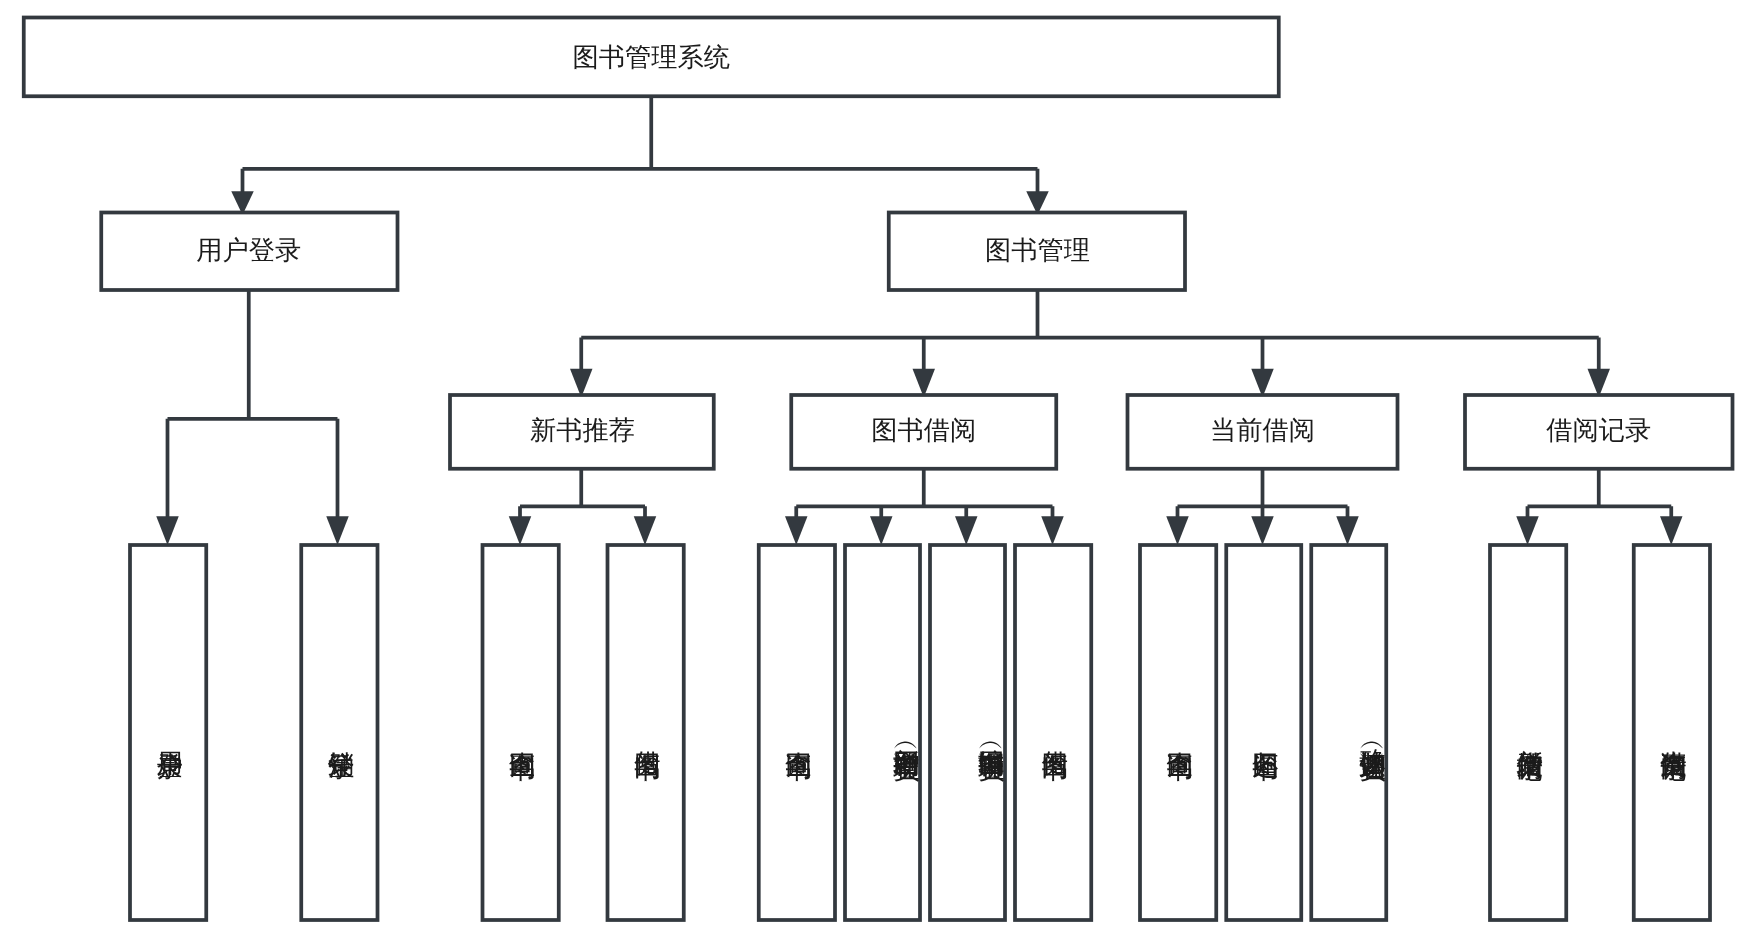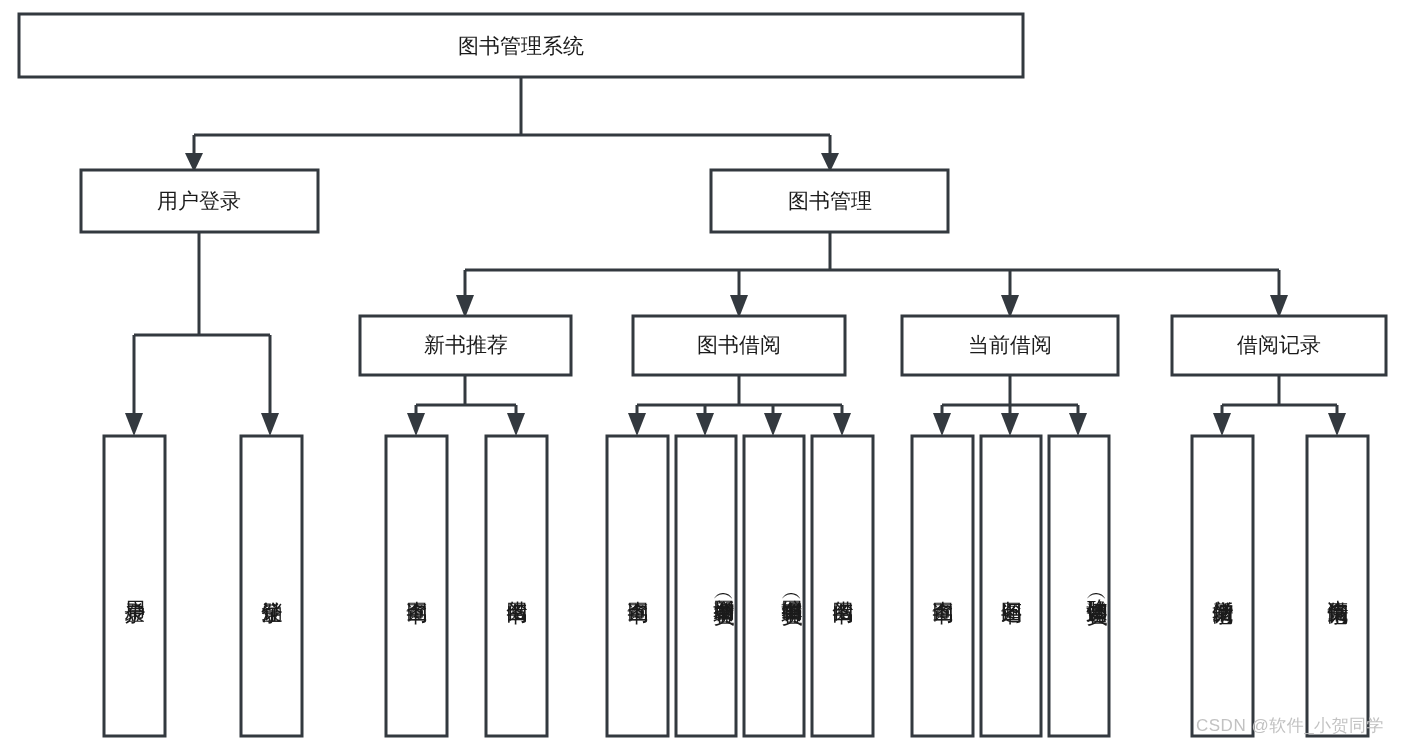--- a/index.html
+++ b/index.html
@@ -208,14 +208,13 @@
   <div class="leaf-label-wrap" style="left:744px; top:440px; width:60px; height:292px; align-items:flex-start;">编辑图书（管理员）</div>
   <div class="leaf-label-wrap" style="left:812px; top:436px; width:61px; height:300px;">借阅图书</div>
 
   <div class="leaf-label-wrap" style="left:912px; top:436px; width:61px; height:300px;">查询图书</div>
   <div class="leaf-label-wrap" style="left:981px; top:436px; width:60px; height:300px;">归还图书</div>
   <div class="leaf-label-wrap" style="left:1049px; top:440px; width:60px; height:292px; align-items:flex-start;">确认归还（管理员）</div>
 
   <div class="leaf-label-wrap" style="left:1192px; top:436px; width:61px; height:300px;">新增借阅记录</div>
   <div class="leaf-label-wrap" style="left:1307px; top:436px; width:61px; height:300px;">查询借阅记录</div>
 
-  <div class="watermark">CSDN @软件_小贺同学</div>
 </div>
 
 </body></html>

